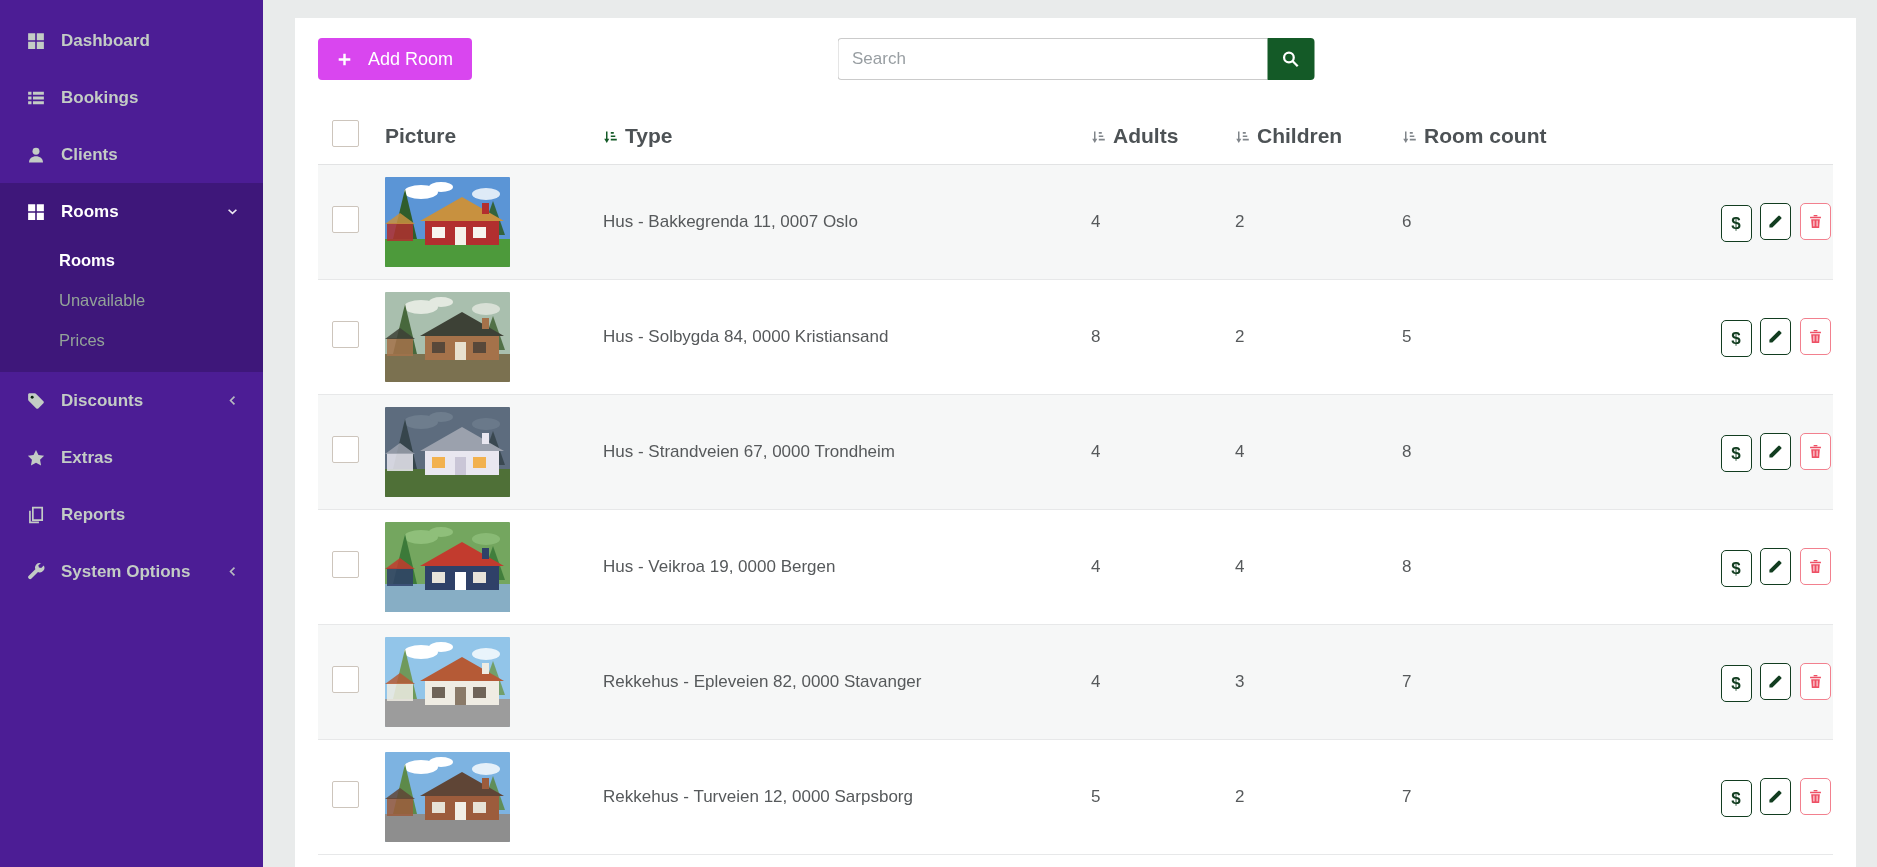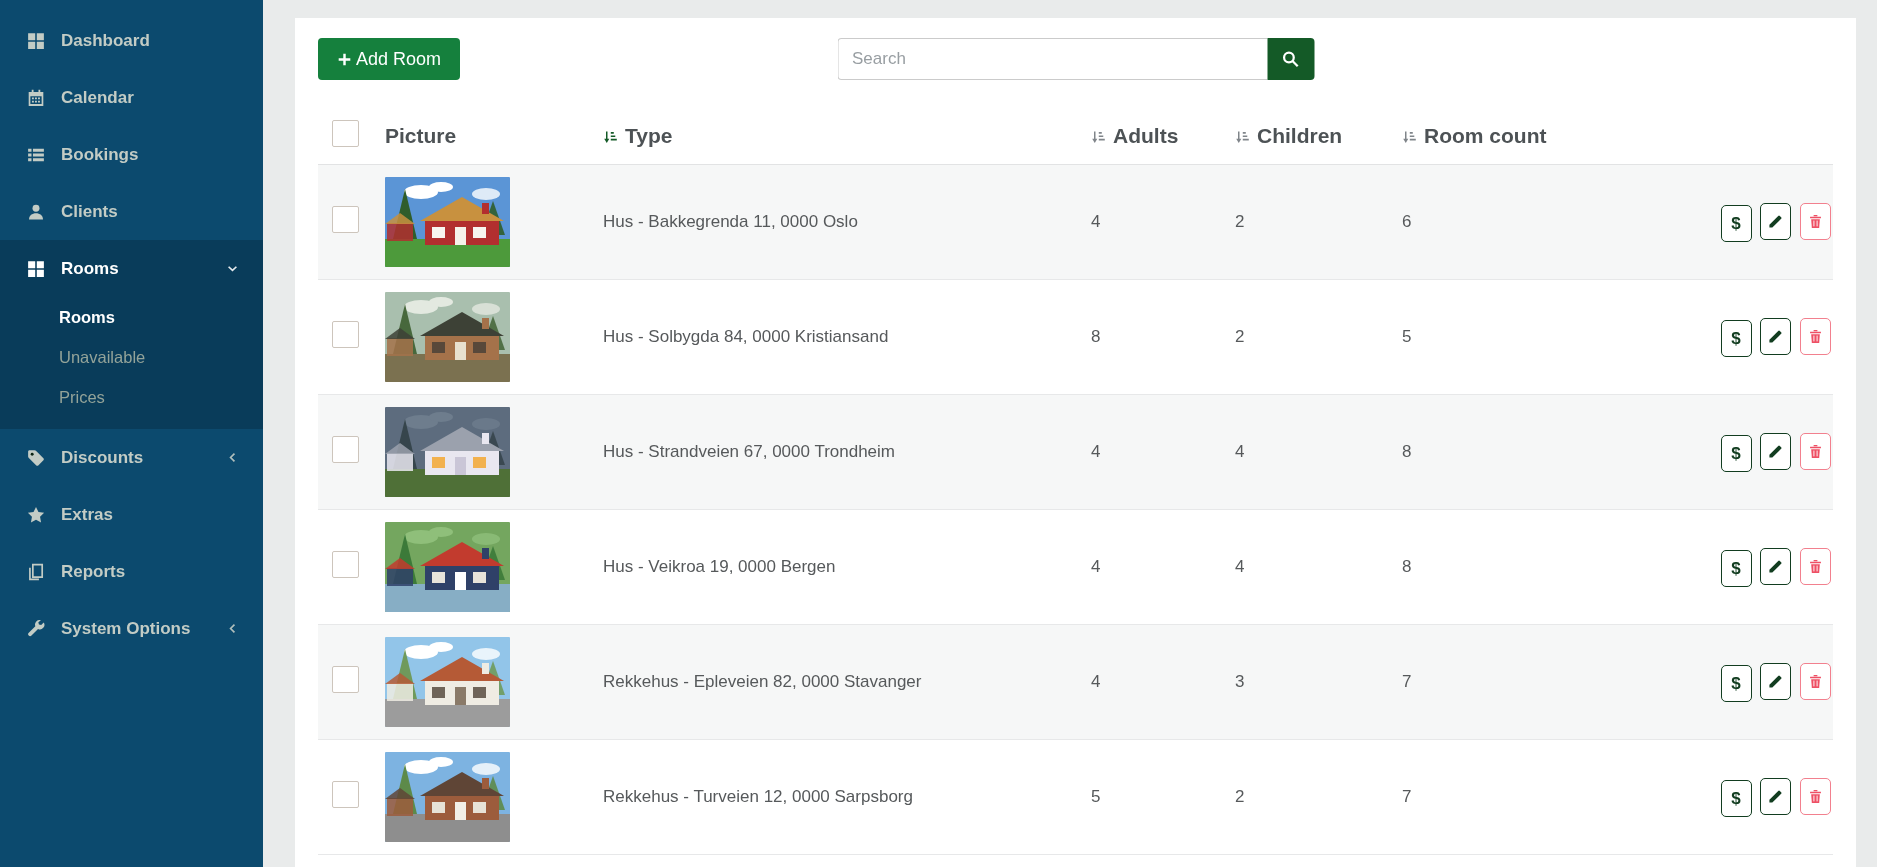--- a/index.html
+++ b/index.html
@@ -1,40 +1,40 @@
 <!DOCTYPE html>
 <html><head>
 <meta charset="utf-8">
 <style>
   *{box-sizing:border-box;margin:0;padding:0}
   html,body{width:1877px;height:867px}
   body{background:#e9ebeb;font-family:"Liberation Sans","DejaVu Sans",sans-serif;overflow:hidden;position:relative}
 
   
-  .sidebar{position:absolute;left:0;top:0;width:263px;height:100%;background:#0c4a6e;z-index:2}
+  .sidebar{position:absolute;left:0;top:0;width:263px;height:100%;background:#4c1d95;z-index:2}
   .side-nav{padding-top:12px}
   .side-item{display:flex;align-items:center;padding:17px 24px 17px 27px;cursor:pointer;
              color:#c3ccc5;font-size:17px;font-weight:600;line-height:23px}
   .side-item .s-label{margin-left:16px;white-space:nowrap}
   .side-item.active{color:#ffffff}
   .s-icon{width:18px;height:18px;flex:0 0 18px;display:flex}
   .s-icon svg{width:100%;height:100%}
   .chev{width:13px;height:13px;margin-left:auto;display:flex;opacity:.9}
   .chev svg{width:100%;height:100%}
   .side-group{background:rgba(0,0,0,.18);padding-bottom:12px}
   .sub-item{padding:9px 24px 9px 59px;font-size:16.5px;font-weight:400;color:#93a399;cursor:pointer;line-height:22px}
   .sub-item.active{color:#ffffff;font-weight:700}
 
   
   .main{position:absolute;left:263px;top:0;right:0;bottom:0;padding:18px 21px 0 32px}
   .card{background:#fff;width:100%;height:849px;padding:20px 23px 0;overflow:hidden}
 
   .toolbar{position:relative;height:42px;margin-bottom:28px}
-  .btn-add{position:absolute;left:0;top:0;height:42px;display:flex;align-items:center;gap:4px;
-           background:#15803d;color:#fff;border:none;border-radius:4px;padding:0 19px;
+  .btn-add{position:absolute;left:0;top:0;height:42px;display:flex;align-items:center;gap:16px;
+           background:#d946ef;color:#fff;border:none;border-radius:4px;padding:0 19px;
            font-size:18px;font-family:inherit;cursor:pointer}
   .btn-add .plus{width:15px;height:15px;display:flex}
   .btn-add .plus svg{width:100%;height:100%}
   .search-group{position:absolute;left:50%;top:0;transform:translateX(-50%);display:flex;height:42px;width:477px}
   .search-input{flex:1;border:1px solid #cbcbcb;border-right:none;border-radius:4px 0 0 4px;
                 padding:0 14px;font-size:17px;color:#a21caf;font-family:inherit;outline:none;min-width:0}
   .search-input::placeholder{color:#989ea2}
   .btn-search{width:47px;background:#145a27;border:none;border-radius:0 4px 4px 0;color:#fff;
               display:flex;align-items:center;justify-content:center;cursor:pointer}
   .btn-search .s-ico{width:18px;height:18px;display:flex}
@@ -71,31 +71,20 @@
 
 <aside class="sidebar">
   <nav class="side-nav">
       <div class="side-item">
     <span class="s-icon">
           <svg viewBox="0 0 16 16">
             <path fill="currentColor" d="M1 1h6.3v6.3H1zM8.7 1H15v6.3H8.7zM1 8.7h6.3V15H1zM8.7 8.7H15V15H8.7z"></path>
           </svg>
         </span>
     <span class="s-label">Dashboard</span>
-
-  </div>
-      <div class="side-item">
-    <span class="s-icon">
-          <svg viewBox="0 0 16 16">
-            <path fill="currentColor" d="M4.2.6h1.6v2.6H4.2zM10.2.6h1.6v2.6h-1.6z"></path>
-            <path fill="currentColor" fill-rule="evenodd" d="M1.5 2.6h13V15h-13zM3 6.4h10v7H3z"></path>
-            <path fill="currentColor" d="M4.4 7.6h1.7v1.5H4.4zM7.1 7.6h1.7v1.5H7.1zM9.8 7.6h1.7v1.5H9.8zM4.4 10.5h1.7V12H4.4zM7.1 10.5h1.7V12H7.1zM9.8 10.5h1.7V12H9.8z"></path>
-          </svg>
-        </span>
-    <span class="s-label">Calendar</span>
 
   </div>
       <div class="side-item">
     <span class="s-icon">
           <svg viewBox="0 0 16 16">
             <path fill="currentColor" d="M1 2.5h3v2.6H1zM5.3 2.5H15v2.6H5.3zM1 6.7h3v2.6H1zM5.3 6.7H15v2.6H5.3zM1 10.9h3v2.6H1zM5.3 10.9H15v2.6H5.3z"></path>
           </svg>
         </span>
     <span class="s-label">Bookings</span>
 
@@ -271,21 +260,21 @@
 <rect x="2" y="46" width="26" height="18" fill="#b22f2f" opacity=".85"></rect>
 <polygon points="0,47 15,36 30,47" fill="#c8913f" opacity=".85"></polygon>
 <rect x="40" y="42" width="74" height="26" fill="#b22f2f"></rect>
 <polygon points="35,44 77,20 119,44" fill="#c8913f"></polygon>
 <rect x="97" y="26" width="7" height="11" fill="#b22f2f"></rect>
 <rect x="70" y="50" width="11" height="18" fill="#f5f2ea"></rect>
 <rect x="47" y="50" width="13" height="11" fill="#f7f5ef"></rect>
 <rect x="88" y="50" width="13" height="11" fill="#f7f5ef"></rect>
 </svg></span>
             </td>
-    <td class="c-type">Hus - Bakkegrenda 11, 0000 Oslo</td>
+    <td class="c-type">Hus - Bakkegrenda 11, 0007 Oslo</td>
     <td class="c-adults">4</td>
     <td class="c-children">2</td>
     <td class="c-count">6</td>
     <td class="c-act">
       <button class="btn-act green">
                 <span class="dollar">$</span>
               </button>
       <button class="btn-act green">
                 <span class="a-ico">
                   <svg viewBox="0 0 16 16">

